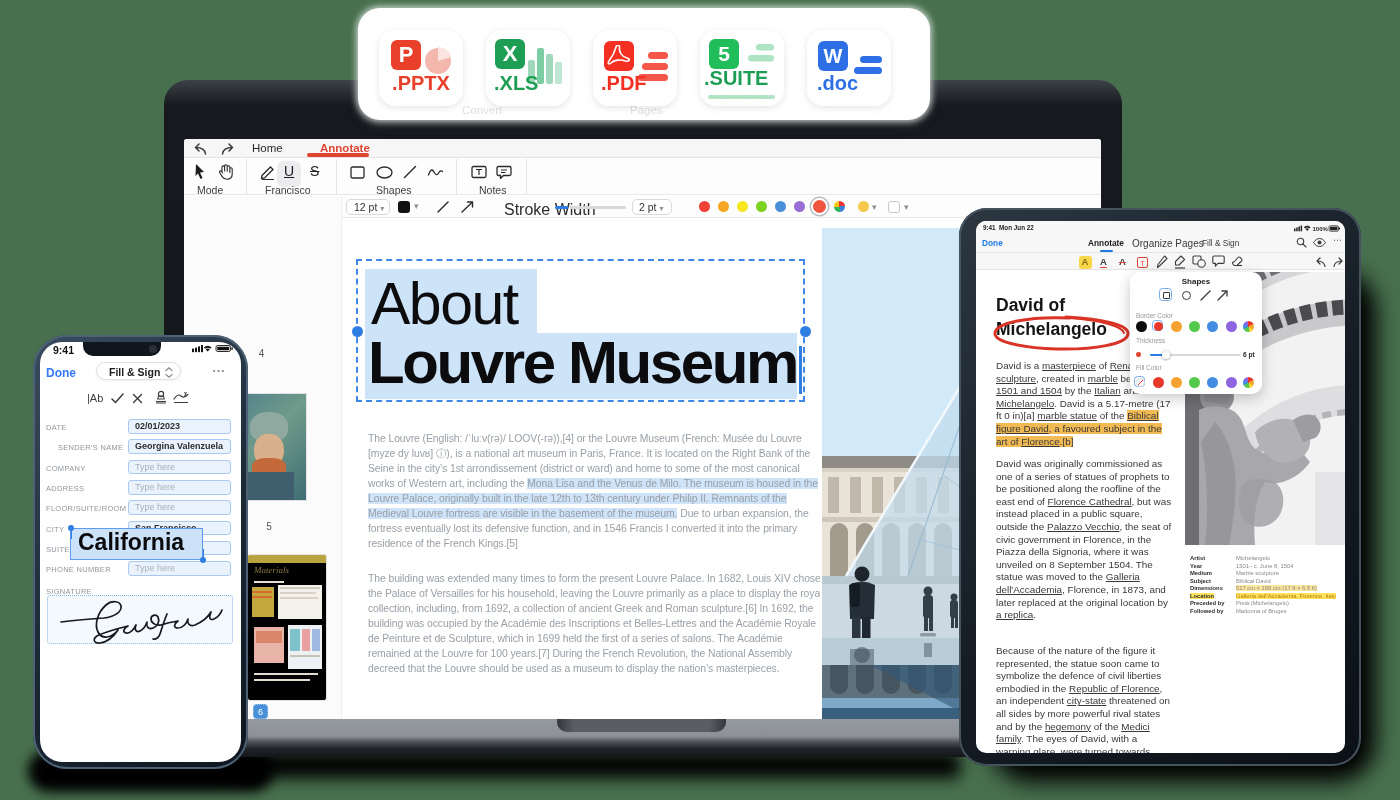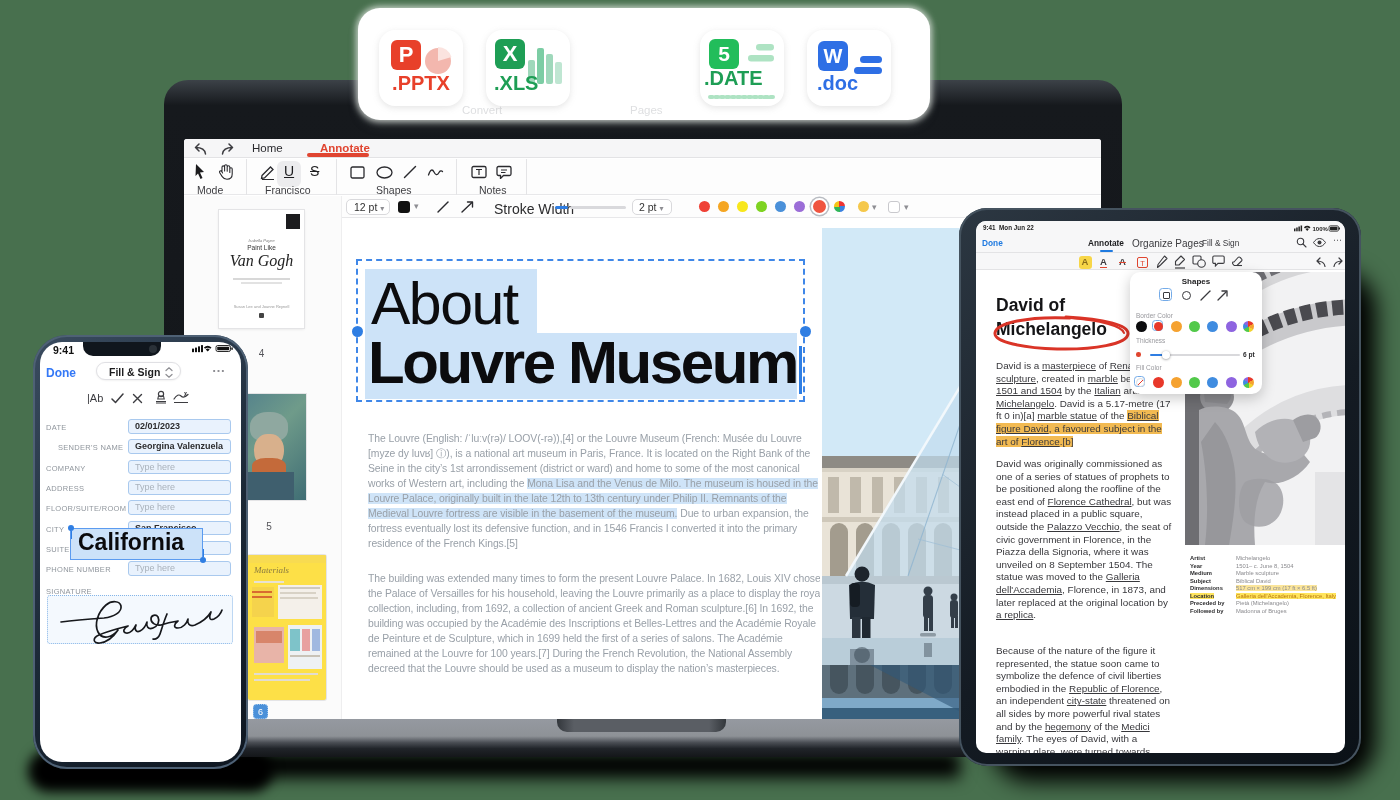--- a/index.html
+++ b/index.html
@@ -130,60 +130,50 @@
       <div class="ddbox" style="left:4px;top:3px;width:44px;height:16px;line-height:15px;padding-left:7px;">12 pt <span style="color:#8e8e93;font-size:8px;">▾</span></div>
       <div class="abs" style="left:56px;top:5px;width:12px;height:12px;background:#111;border-radius:3px;"></div>
       <div class="abs" style="left:72px;top:5px;font-size:9px;color:#8e8e93;">▾</div>
       <svg class="ic" style="left:94px;top:4px;" width="14" height="14" viewBox="0 0 14 14">
           <line x1="2" y1="12" x2="12" y2="2" stroke="#2a2a2e" stroke-width="1.4" stroke-linecap="round"></line>
         </svg>
       <svg class="ic" style="left:118px;top:4px;" width="15" height="14" viewBox="0 0 15 14">
           <line x1="2" y1="12" x2="12" y2="2.5" stroke="#2a2a2e" stroke-width="1.4" stroke-linecap="round"></line>
           <path d="M7.5 2 h5 v5" fill="none" stroke="#2a2a2e" stroke-width="1.4" stroke-linecap="round" stroke-linejoin="round"></path>
         </svg>
-      <div class="abs" style="left:152px;top:5px;font-size:14px;color:#2c2c2e;">Stroke Width</div>
+      <div class="abs" style="left:162px;top:5px;font-size:16px;color:#2c2c2e;">Stroke Width</div>
       <div class="abs" style="left:213px;top:10px;width:13px;height:3px;background:#2f7ee3;border-radius:2px;"></div>
       <div class="abs" style="left:228px;top:10px;width:56px;height:2.5px;background:#d9d9dc;border-radius:2px;"></div>
       <div class="ddbox" style="left:290px;top:3px;width:40px;height:16px;line-height:15px;padding-left:6px;">2 pt <span style="color:#8e8e93;font-size:8px;">▾</span></div>
       <div class="dot" style="left:357px;top:5px;background:#ef4136;"></div>
       <div class="dot" style="left:376px;top:5px;background:#f5a623;"></div>
       <div class="dot" style="left:395px;top:5px;background:#f8e71c;"></div>
       <div class="dot" style="left:414px;top:5px;background:#7ed321;"></div>
       <div class="dot" style="left:433px;top:5px;background:#4a90d9;"></div>
       <div class="dot" style="left:452px;top:5px;background:#9b6dd7;"></div>
       <div class="abs" style="left:469px;top:2px;width:17px;height:17px;border-radius:50%;background:#f05540;border:2px solid #fff;box-shadow:0 0 0 1.5px #b9bcc2;"></div>
       <div class="dot" style="left:492px;top:5px;background:conic-gradient(#e33 0 25%, #3b82e0 25% 50%, #2fb559 50% 75%, #f5c518 75%);"></div>
       <div class="dot" style="left:516px;top:5px;background:#f5c84c;"></div>
       <div class="abs" style="left:530px;top:6px;font-size:9px;color:#8e8e93;">▾</div>
       <div class="abs" style="left:546px;top:5px;width:12px;height:12px;background:#fff;border:1px solid #c9c9cd;border-radius:3px;"></div>
       <div class="abs" style="left:562px;top:6px;font-size:9px;color:#8e8e93;">▾</div>
     </div>
     <div class="sidebar">
 
-      <div class="abs" style="left:35px;top:14px;width:85px;height:118px;background:#fff;box-shadow:0 0 0 1px #e4e4e6, 0 1px 3px rgba(0,0,0,0.12);">
-        <div class="abs" style="right:4px;top:4px;width:14px;height:15px;background:#1c1c1e;"></div>
-        <div class="abs" style="left:0;top:28px;width:100%;text-align:center;font-size:4px;color:#777;font-style:italic;">Isabella Payne</div>
-        <div class="abs" style="left:0;top:34px;width:100%;text-align:center;font-size:6.5px;color:#333;">Paint Like</div>
-        <div class="abs" style="left:0;top:42px;width:100%;text-align:center;font-size:16px;color:#222;font-style:italic;font-family:'Liberation Serif',serif;">Van Gogh</div>
-        <div class="abs" style="left:14px;top:68px;width:57px;height:1.5px;background:#d8d8d8;"></div>
-        <div class="abs" style="left:22px;top:72px;width:41px;height:1.5px;background:#e2e2e2;"></div>
-        <div class="abs" style="left:0;top:94px;width:100%;text-align:center;font-size:4px;color:#999;">Susan Lee and Joanne Reynell</div>
-        <div class="abs" style="left:40px;top:103px;width:5px;height:5px;background:#444;border-radius:1px;margin-left:0;"></div>
-      </div>
       <div class="abs" style="left:35px;top:152px;width:85px;text-align:center;font-size:10px;color:#55555a;">4</div>
 
       <div class="abs" style="left:44px;top:198px;width:78px;height:106px;box-shadow:0 0 0 1px #e4e4e6;background:linear-gradient(135deg,#4f7d8c,#6f9b8a 45%,#3f6d74);overflow:hidden;">
         <div class="abs" style="left:22px;top:18px;width:38px;height:30px;background:#8fa8a0;border-radius:45% 45% 40% 40%;"></div>
         <div class="abs" style="left:26px;top:40px;width:30px;height:34px;background:#d8b08c;border-radius:45% 45% 50% 50%;"></div>
         <div class="abs" style="left:24px;top:64px;width:34px;height:20px;background:#c46a3a;border-radius:40% 40% 20% 20%;"></div>
         <div class="abs" style="left:16px;top:78px;width:50px;height:40px;background:#3f5f6e;"></div>
       </div>
       <div class="abs" style="left:44px;top:325px;width:82px;text-align:center;font-size:10px;color:#55555a;">5</div>
 
-      <div class="abs" style="left:64px;top:359px;width:78px;height:145px;background:#fde047;box-shadow:0 0 0 1px #e4e4e6;border-radius:2px;">
+      <div class="abs" style="left:64px;top:359px;width:78px;height:145px;background:#000000;box-shadow:0 0 0 1px #e4e4e6;border-radius:2px;">
         <div class="abs" style="left:0px;top:0px;width:78px;height:8px;background:#f5d954;opacity:0.75;"></div>
         <div class="abs" style="left:6px;top:10px;width:46px;height:9px;font-family:'Liberation Serif',serif;font-style:italic;font-size:9px;color:#8a7a40;">Materials</div>
         <div class="abs" style="left:6px;top:26px;width:30px;height:2px;background:#e8e2d2;"></div>
         <div class="abs" style="left:4px;top:32px;width:22px;height:30px;background:#f3cf4e;opacity:0.8;"></div>
         <div class="abs" style="left:4px;top:36px;width:20px;height:2px;background:#d86a30;"></div>
         <div class="abs" style="left:4px;top:41px;width:20px;height:2px;background:#d86a30;"></div>
         <div class="abs" style="left:30px;top:30px;width:44px;height:34px;background:#f4f0ea;"></div>
         <div class="abs" style="left:32px;top:32px;width:40px;height:2px;background:#cfc9bd;"></div>
         <div class="abs" style="left:32px;top:37px;width:36px;height:2px;background:#d8d2c6;"></div>
         <div class="abs" style="left:32px;top:42px;width:38px;height:2px;background:#d8d2c6;"></div>
@@ -346,28 +336,40 @@
       <div class="abs" style="left:9px;top:9px;width:30px;height:30px;background:#1e9e55;border-radius:6px;color:#fff;font-weight:bold;font-size:22px;text-align:center;line-height:30px;">X</div>
       <svg class="abs" style="left:42px;top:10px;" width="36" height="44" viewBox="0 0 36 44">
         <rect x="0" y="20" width="7" height="24" rx="2" fill="#9fd8bb"></rect>
         <rect x="9" y="8" width="7" height="36" rx="2" fill="#7ccda4"></rect>
         <rect x="18" y="14" width="7" height="30" rx="2" fill="#9fd8bb"></rect>
         <rect x="27" y="22" width="7" height="22" rx="2" fill="#bfe6d2"></rect>
       </svg>
       <div class="flabel" style="color:#1e9e55;text-align:left;padding-left:8px;">.XLS</div>
     </div>
 
+    <div class="fcard" style="left:235px;">
+      <div class="abs" style="left:11px;top:11px;width:30px;height:30px;background:#f43022;border-radius:6px;"></div>
+      <svg class="abs" style="left:14px;top:15px;" width="24" height="22" viewBox="0 0 24 22">
+          <path d="M2 16 C5 12 8 6 9 2 C10 -1 13 0 12.5 3 C12 7 15 12 20 13 C24 14 22 17 18.5 16 C13 14 7 15 4 18 C1.5 20 0.5 18 2 16 Z" fill="none" stroke="#fff" stroke-width="1.6"></path>
+        </svg>
+      <svg class="abs" style="left:45px;top:22px;" width="32" height="40" viewBox="0 0 32 40">
+        <rect x="10" y="0" width="20" height="7" rx="3.5" fill="#f4564a"></rect>
+        <rect x="4" y="11" width="26" height="7" rx="3.5" fill="#f4564a"></rect>
+        <rect x="0" y="22" width="30" height="7" rx="3.5" fill="#f4564a"></rect>
+      </svg>
+      <div class="flabel" style="color:#f43022;text-align:left;padding-left:8px;">.PDF</div>
+    </div>
 
     <div class="fcard" style="left:342px;">
       <div class="abs" style="left:9px;top:9px;width:30px;height:30px;background:#22bd5b;border-radius:6px;color:#fff;font-weight:bold;font-size:21px;text-align:center;line-height:30px;">5</div>
       <svg class="abs" style="left:44px;top:14px;" width="34" height="34" viewBox="0 0 34 34">
         <rect x="12" y="0" width="18" height="6.5" rx="3.2" fill="#aee3c3"></rect>
         <rect x="4" y="11" width="26" height="6.5" rx="3.2" fill="#aee3c3"></rect>
       </svg>
-      <div class="flabel" style="color:#1e9e55;text-align:left;padding-left:4px;bottom:16px;">.DATE</div>
+      <div class="flabel" style="color:#1e9e55;text-align:left;padding-left:4px;bottom:16px;">.SUITE</div>
       <svg class="abs" style="left:8px;bottom:6px;" width="70" height="6" viewBox="0 0 70 6">
           <line x1="2" y1="3" x2="68" y2="3" stroke="#aee3c3" stroke-width="4" stroke-dasharray="2.5 3" stroke-linecap="round"></line>
         </svg>
     </div>
 
     <div class="fcard" style="left:449px;">
       <div class="abs" style="left:11px;top:11px;width:30px;height:30px;background:#2e6fe5;border-radius:6px;color:#fff;font-weight:bold;font-size:20px;text-align:center;line-height:30px;">W</div>
       <svg class="abs" style="left:47px;top:26px;" width="30" height="32" viewBox="0 0 30 32">
         <rect x="6" y="0" width="22" height="7" rx="3.5" fill="#2e6fe5"></rect>
         <rect x="0" y="11" width="28" height="7" rx="3.5" fill="#2e6fe5"></rect>

